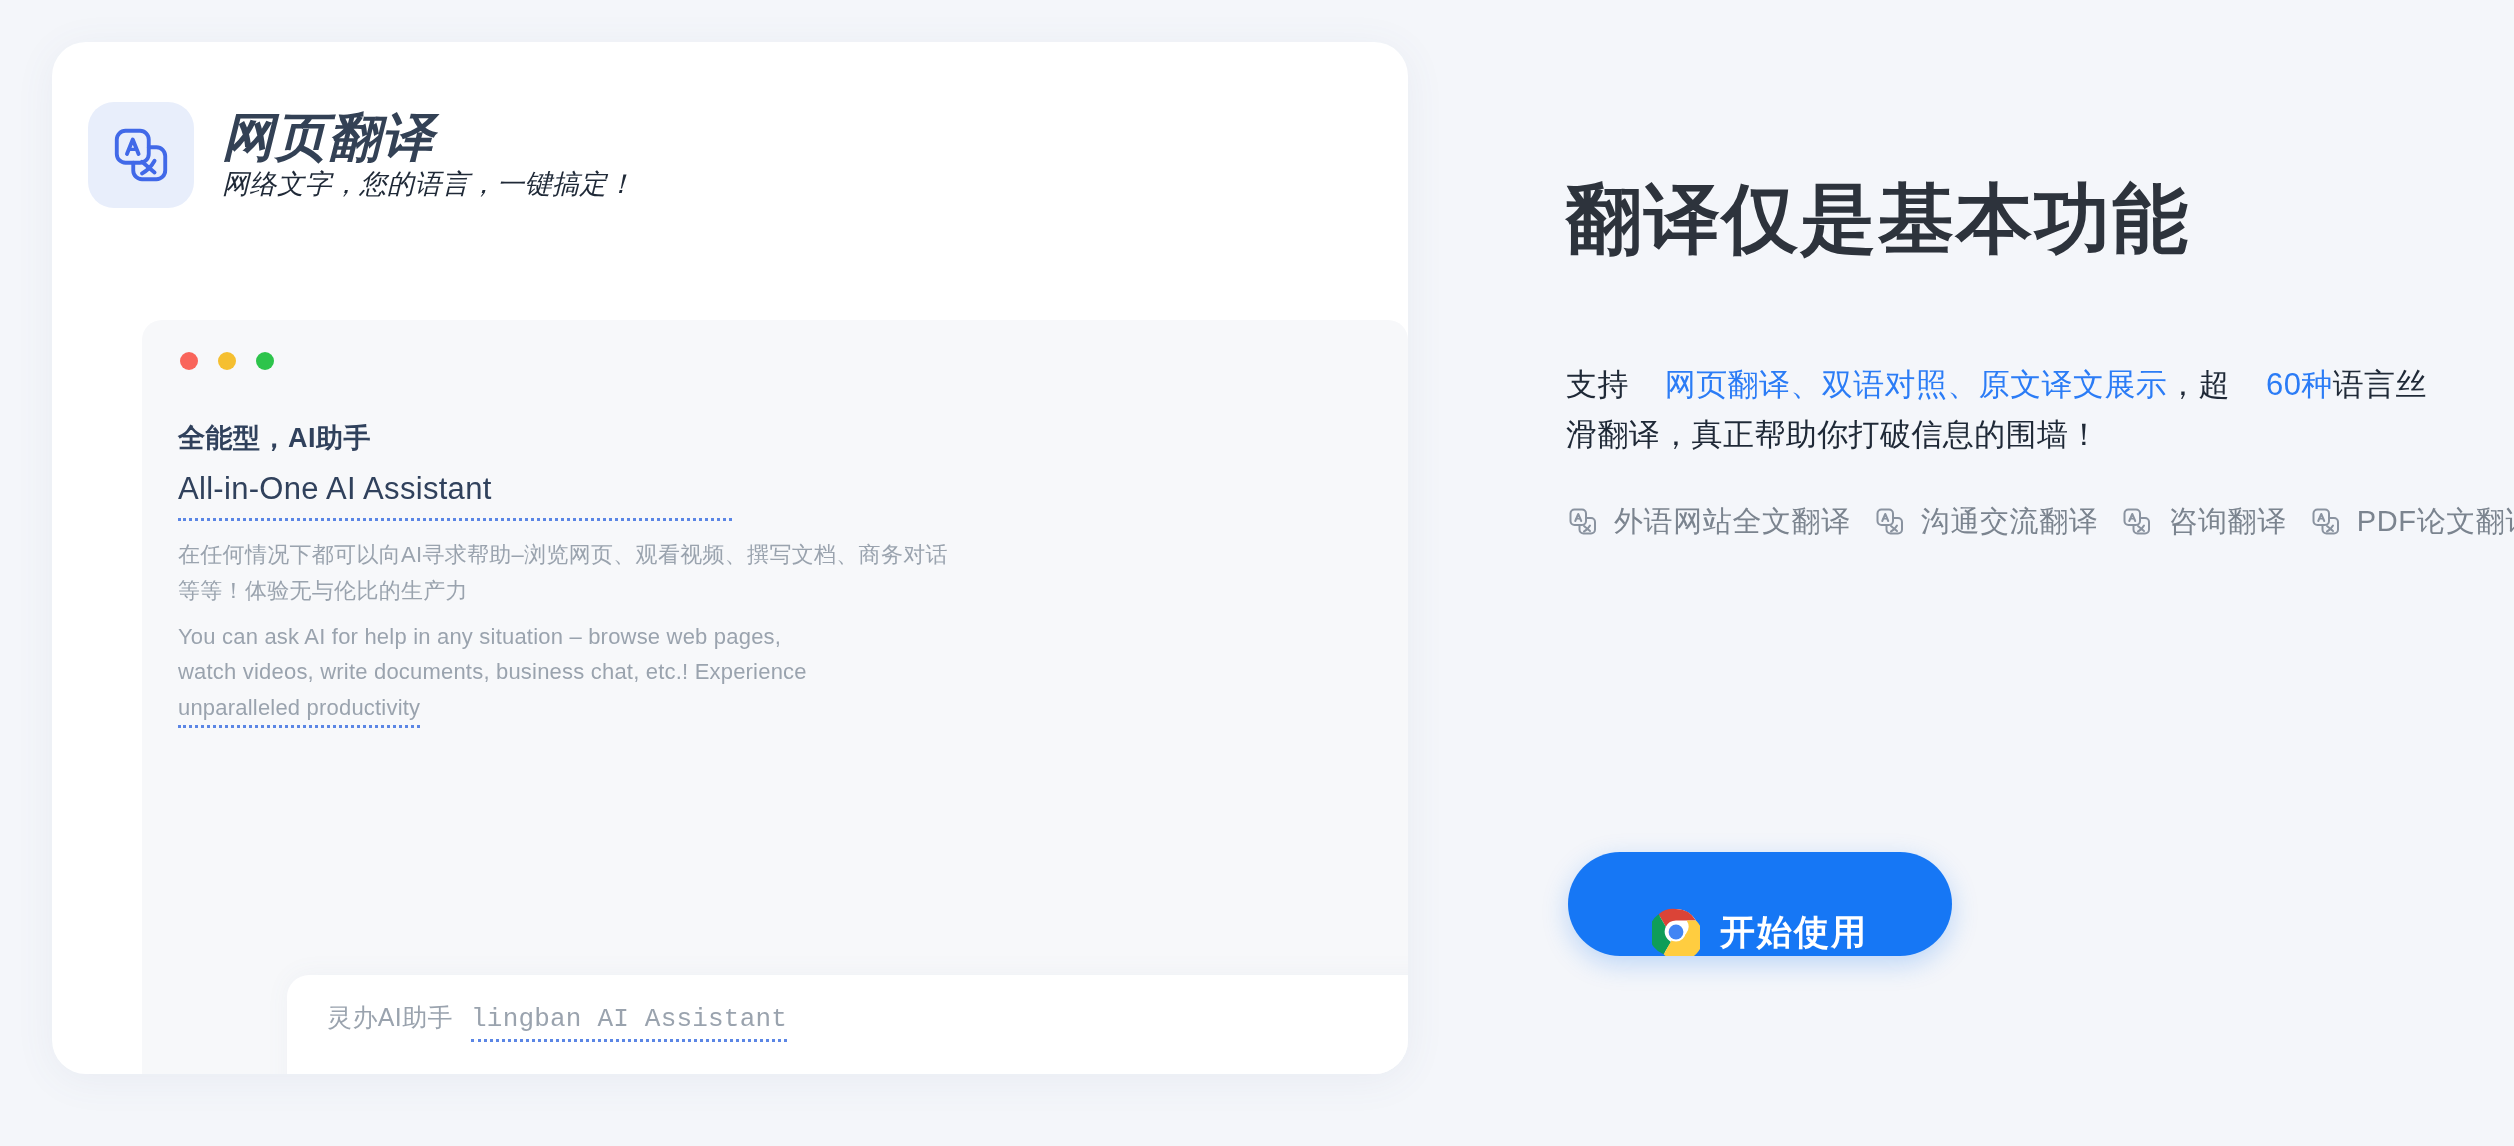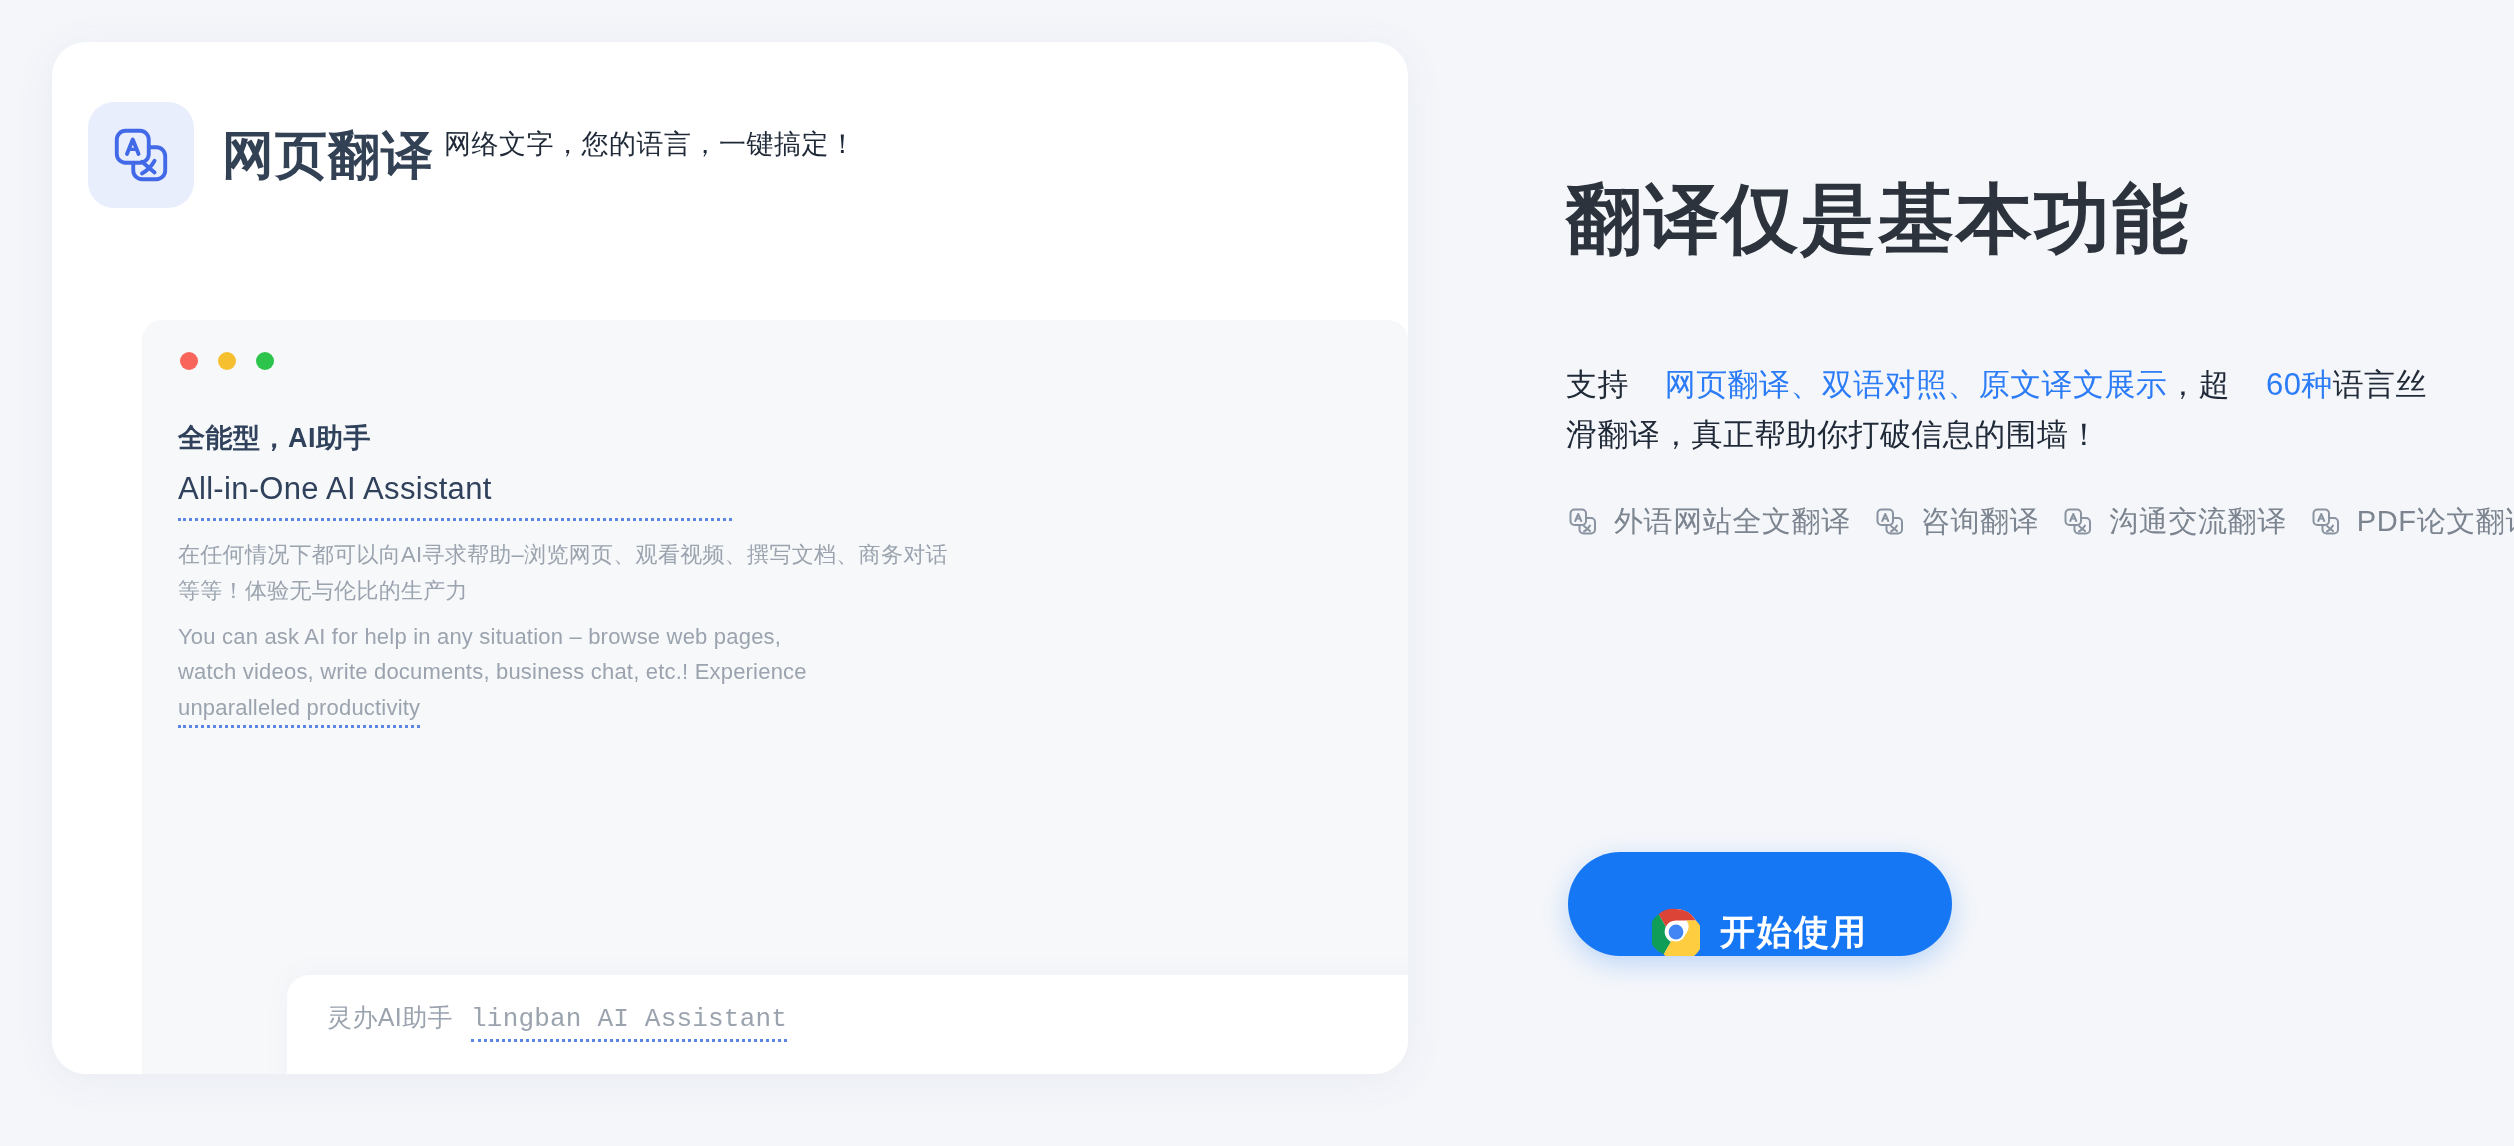--- a/index.html
+++ b/index.html
@@ -43,21 +43,21 @@
     height: 106px;
     border-radius: 26px;
     background: #e8eefb;
     display: flex;
     align-items: center;
     justify-content: center;
     flex: none;
   }
   .app-icon-box svg { display: block; }
 
-  .header-text { display: flex; flex-direction: row; gap: 10px; }
+  .header-text { display: flex; flex-direction: column; gap: 4px; font-style: italic; }
   .app-title {
     font-size: 52px;
     font-weight: bold;
     color: #334155;
     letter-spacing: 1px;
     line-height: 1.05;
   }
   .app-subtitle {
     font-size: 27px;
     color: #1f2937;
@@ -335,35 +335,35 @@
         <span class="rp-feat-icon">
           <svg width="32" height="32" viewBox="0 0 64 64" fill="none" stroke="currentColor" stroke-width="4">
             <rect x="7" y="7" width="31" height="31" rx="8"></rect>
             <path d="M16.5 30 L22.5 16 L28.5 30" stroke-linecap="round" stroke-linejoin="round"></path>
             <path d="M18.8 25.4 H26.2" stroke-width="3.2" stroke-linecap="round"></path>
             <path d="M40 24 h8 a8 8 0 0 1 8 8 v15 a8 8 0 0 1 -8 8 h-15 a8 8 0 0 1 -8 -8 v-7" stroke-linecap="round"></path>
             <path d="M34 40 L46 50" stroke-linecap="round"></path>
             <path d="M46 39 Q41 48 34 51" stroke-linecap="round"></path>
           </svg>
         </span>
-        <span class="rp-feat-label">咨询翻译</span>
+        <span class="rp-feat-label">沟通交流翻译</span>
       </div>
 
       <div class="rp-feat">
         <span class="rp-feat-icon">
           <svg width="32" height="32" viewBox="0 0 64 64" fill="none" stroke="currentColor" stroke-width="4">
             <rect x="7" y="7" width="31" height="31" rx="8"></rect>
             <path d="M16.5 30 L22.5 16 L28.5 30" stroke-linecap="round" stroke-linejoin="round"></path>
             <path d="M18.8 25.4 H26.2" stroke-width="3.2" stroke-linecap="round"></path>
             <path d="M40 24 h8 a8 8 0 0 1 8 8 v15 a8 8 0 0 1 -8 8 h-15 a8 8 0 0 1 -8 -8 v-7" stroke-linecap="round"></path>
             <path d="M34 40 L46 50" stroke-linecap="round"></path>
             <path d="M46 39 Q41 48 34 51" stroke-linecap="round"></path>
           </svg>
         </span>
-        <span class="rp-feat-label">沟通交流翻译</span>
+        <span class="rp-feat-label">咨询翻译</span>
       </div>
 
       <div class="rp-feat">
         <span class="rp-feat-icon">
           <svg width="32" height="32" viewBox="0 0 64 64" fill="none" stroke="currentColor" stroke-width="4">
             <rect x="7" y="7" width="31" height="31" rx="8"></rect>
             <path d="M16.5 30 L22.5 16 L28.5 30" stroke-linecap="round" stroke-linejoin="round"></path>
             <path d="M18.8 25.4 H26.2" stroke-width="3.2" stroke-linecap="round"></path>
             <path d="M40 24 h8 a8 8 0 0 1 8 8 v15 a8 8 0 0 1 -8 8 h-15 a8 8 0 0 1 -8 -8 v-7" stroke-linecap="round"></path>
             <path d="M34 40 L46 50" stroke-linecap="round"></path>

